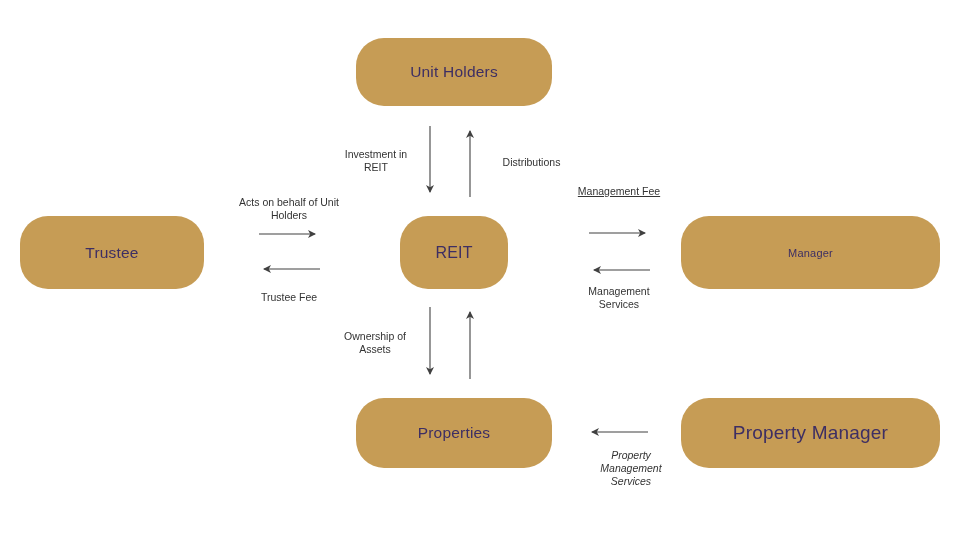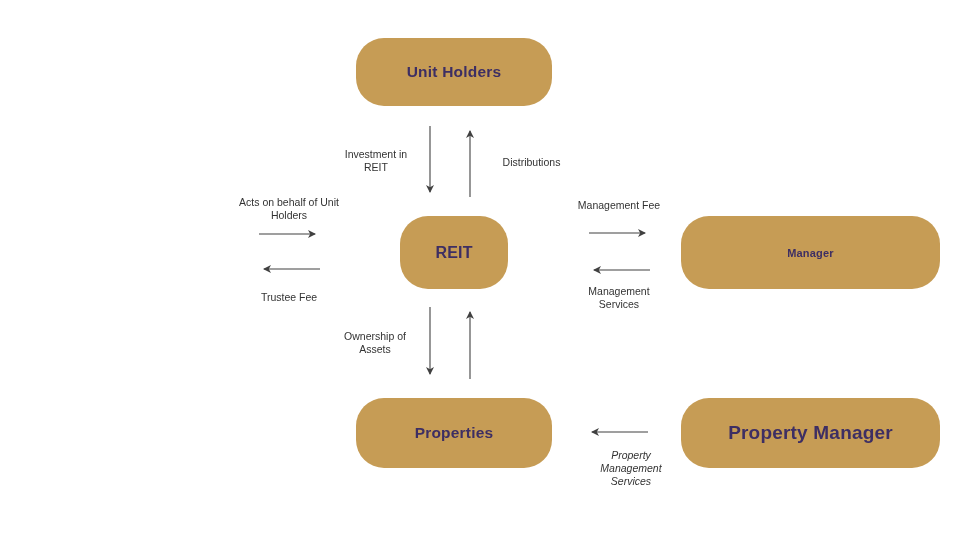--- a/index.html
+++ b/index.html
@@ -14,21 +14,21 @@
     position:relative;width:960px;height:540px;overflow:hidden;
     background:var(--background);
     font-family:"Liberation Sans", sans-serif;
   }
   .node{
     position:absolute;
     background:var(--box_fill);
     color:var(--box_text);
     border-radius:28px;
     display:flex;align-items:center;justify-content:center;
-    font-weight:bold;
+    font-weight:normal;
     font-size:15.5px;
     letter-spacing:.2px;
     text-align:center;
   }
   .node-unit-holders{left:356px;top:38px;width:196px;height:68px;}
   .node-trustee{left:20px;top:216px;width:184px;height:73px;}
   .node-reit{left:400px;top:216px;width:108px;height:73px;font-size:16px;}
   .node-manager{left:681px;top:216px;width:259px;height:73px;font-size:11px;}
   .node-properties{left:356px;top:398px;width:196px;height:70px;}
   .node-property-manager{left:681px;top:398px;width:259px;height:70px;font-size:19px;}
@@ -38,21 +38,21 @@
     color:var(--label_text);
     font-size:10.5px;
     line-height:13px;
     text-align:center;
     white-space:pre-line;
   }
   .lbl-investment{left:328px;top:148px;width:96px;}
   .lbl-distributions{left:489px;top:156px;width:85px;}
   .lbl-acts{left:232px;top:196px;width:114px;}
   .lbl-trustee-fee{left:258px;top:291px;width:62px;}
-  .lbl-management-fee{left:574px;top:199px;width:90px;}
+  .lbl-management-fee{left:574px;top:185px;width:90px;text-decoration:underline;}
   .lbl-management-services{left:584px;top:285px;width:70px;}
   .lbl-ownership{left:329px;top:330px;width:92px;}
   .lbl-net-property-income{left:488px;top:330px;width:80px;}
   .lbl-property-mgmt{left:596px;top:449px;width:70px;font-style:italic;}
 </style>
 </head>
 <body>
 
 <div class="stage">
 
@@ -67,20 +67,21 @@
     <line x1="259" y1="234" x2="315" y2="234" stroke="#404040" stroke-width="1.1" marker-end="url(#ah)"></line>
     <line x1="320" y1="269" x2="264" y2="269" stroke="#404040" stroke-width="1.1" marker-end="url(#ah)"></line>
     <line x1="589" y1="233" x2="645" y2="233" stroke="#404040" stroke-width="1.1" marker-end="url(#ah)"></line>
     <line x1="650" y1="270" x2="594" y2="270" stroke="#404040" stroke-width="1.1" marker-end="url(#ah)"></line>
     <line x1="430" y1="307" x2="430" y2="374" stroke="#404040" stroke-width="1.1" marker-end="url(#ah)"></line>
     <line x1="470" y1="379" x2="470" y2="312" stroke="#404040" stroke-width="1.1" marker-end="url(#ah)"></line>
     <line x1="648" y1="432" x2="592" y2="432" stroke="#404040" stroke-width="1.1" marker-end="url(#ah)"></line>
   </svg>
 
   <div class="node node-unit-holders">Unit Holders</div>
+  <div class="node node-trustee">Trustee</div>
   <div class="node node-reit">REIT</div>
   <div class="node node-manager">Manager</div>
   <div class="node node-properties">Properties</div>
   <div class="node node-property-manager">Property Manager</div>
 
   <div class="arrow-label lbl-investment">Investment in
 REIT</div>
   <div class="arrow-label lbl-distributions">Distributions</div>
   <div class="arrow-label lbl-acts">Acts on behalf of Unit
 Holders</div>

